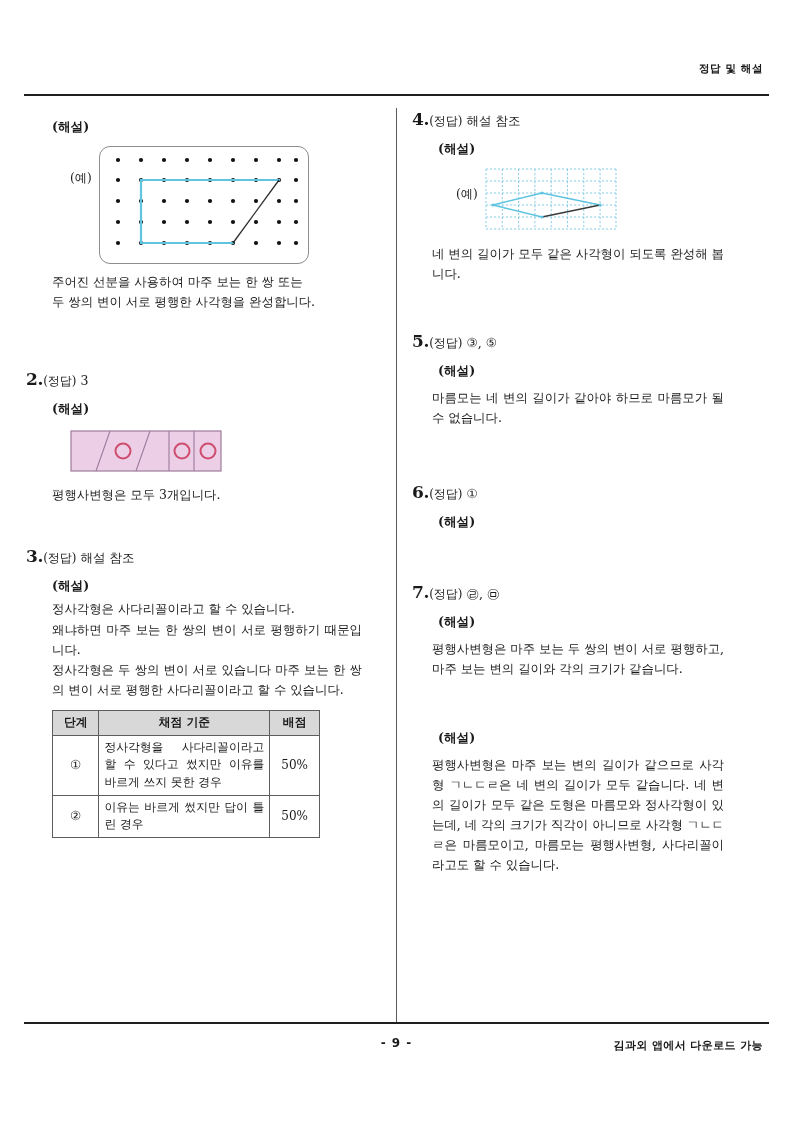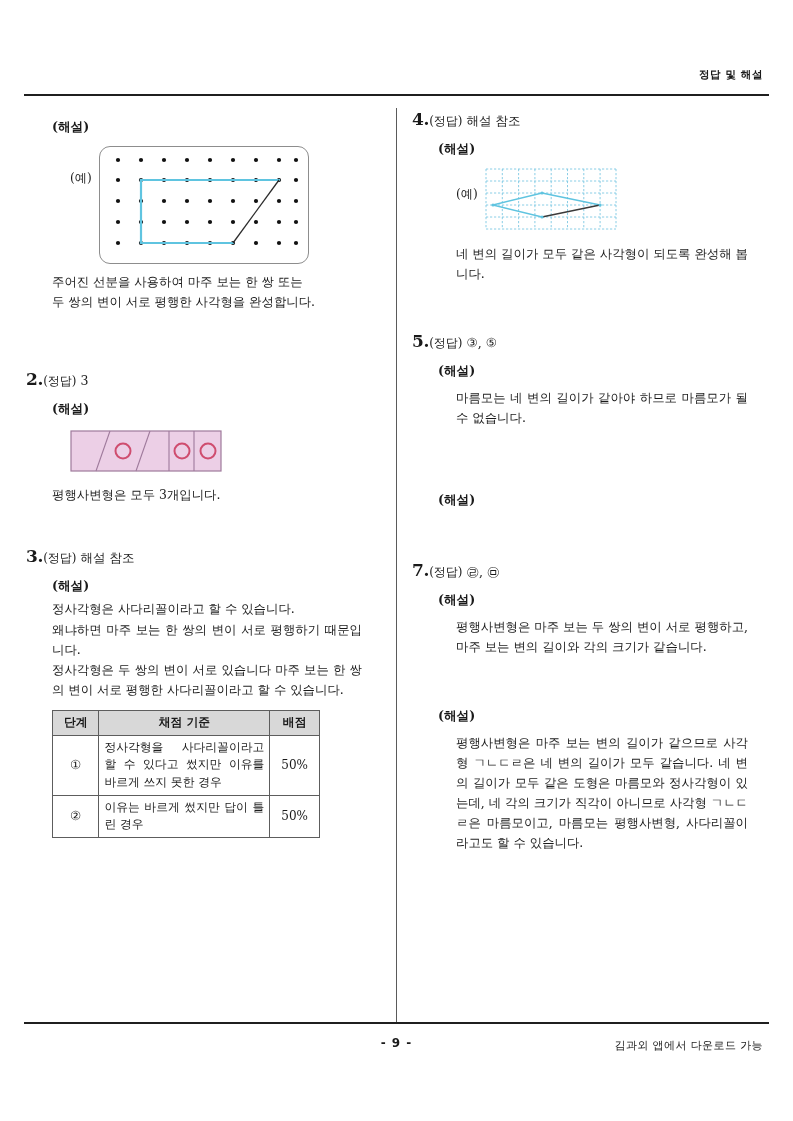--- a/index.html
+++ b/index.html
@@ -14,21 +14,21 @@
     background: #ffffff;
     margin: 0 auto;
     font-family: "DejaVu Serif", "Liberation Serif", serif;
     color: #1a1a1a;
     overflow: hidden;
   }
 
   
   .doc-header {
     position: absolute;
-    top: 68px;
+    top: 62px;
     right: 30px;
     font-family: "DejaVu Sans", "Liberation Sans", sans-serif;
     font-size: 10.5px;
     font-weight: bold;
     letter-spacing: 0.6px;
     color: #1a1a1a;
   }
   .rule-top {
     position: absolute;
     left: 24px;
@@ -80,21 +80,21 @@
 
   .body-text {
     margin-left: 26px;
     margin-top: 8px;
     font-size: 12.4px;
     line-height: 1.62;
     text-align: justify;
     text-justify: inter-character;
     width: 310px;
   }
-  .body-text.indent { margin-left: 44px; width: 292px; }
+  .body-text.indent { margin-left: 20px; width: 292px; }
   .body-text p { margin: 0; }
   .body-text p.ljust { text-align-last: left; }
 
   
   .ex-row {
     margin-left: 44px;
     margin-top: 10px;
     display: flex;
     align-items: flex-start;
   }
@@ -173,21 +173,21 @@
     font-weight: bold;
     letter-spacing: 1px;
     color: #1a1a1a;
   }
   .footer-note {
     position: absolute;
     top: 1038px;
     right: 30px;
     font-family: "DejaVu Sans", "Liberation Sans", sans-serif;
     font-size: 11px;
-    font-weight: normal;
+    font-weight: bold;
     letter-spacing: 0.4px;
     color: #1a1a1a;
   }
 
   
   .gap-a { height: 56px; }
   .gap-b { height: 40px; }
   .gap-c { height: 46px; }
   .gap-d { height: 52px; }
   .gap-e { height: 50px; }
@@ -411,20 +411,23 @@
       </div>
       <div class="sol-label">(해설)</div>
       <div class="body-text indent">
         <p class="ljust">마름모는 네 변의 길이가 같아야 하므로 마름모가 될 수 없습니다.</p>
       </div>
     </div>
 
     <div class="gap-d"></div>
 
     <div class="prob">
+      <div class="prob-head">
+        <span class="prob-num">6.</span><span class="prob-ans-label">(정답)</span><span class="prob-ans-val">①</span>
+      </div>
       <div class="sol-label">(해설)</div>
     </div>
 
     <div class="gap-e"></div>
 
     <div class="prob">
       <div class="prob-head">
         <span class="prob-num">7.</span><span class="prob-ans-label">(정답)</span><span class="prob-ans-val">㉣, ㉤</span>
       </div>
       <div class="sol-label">(해설)</div>

